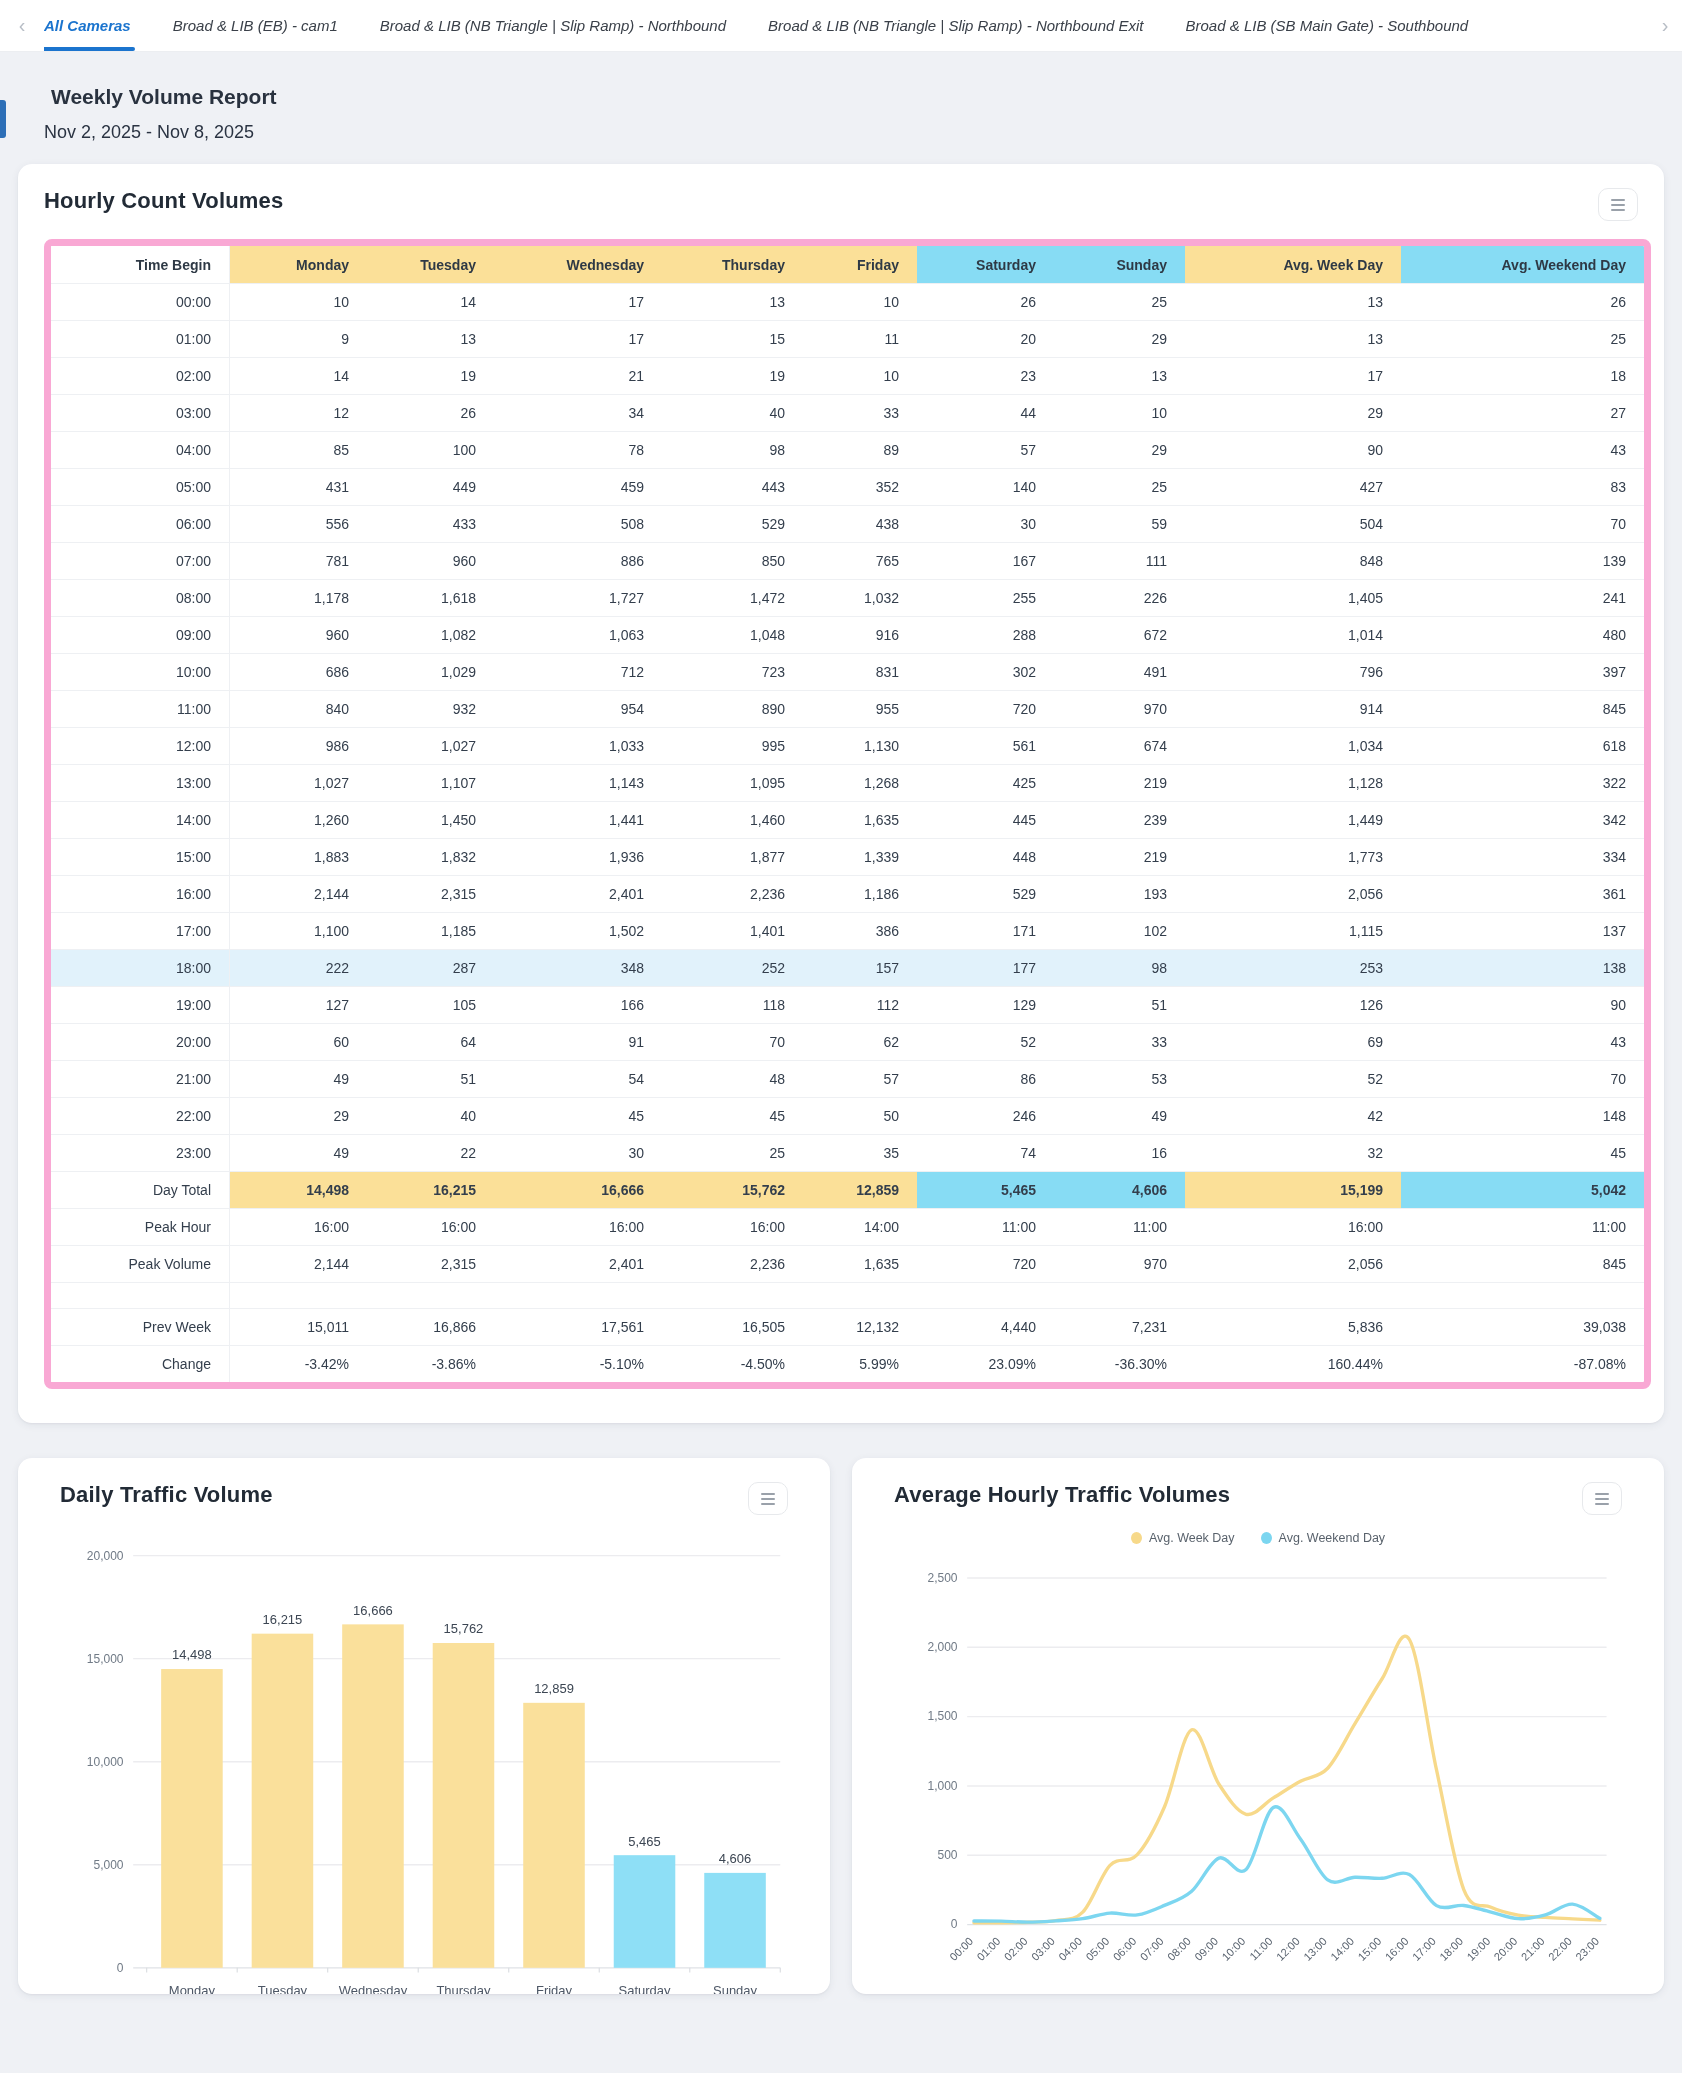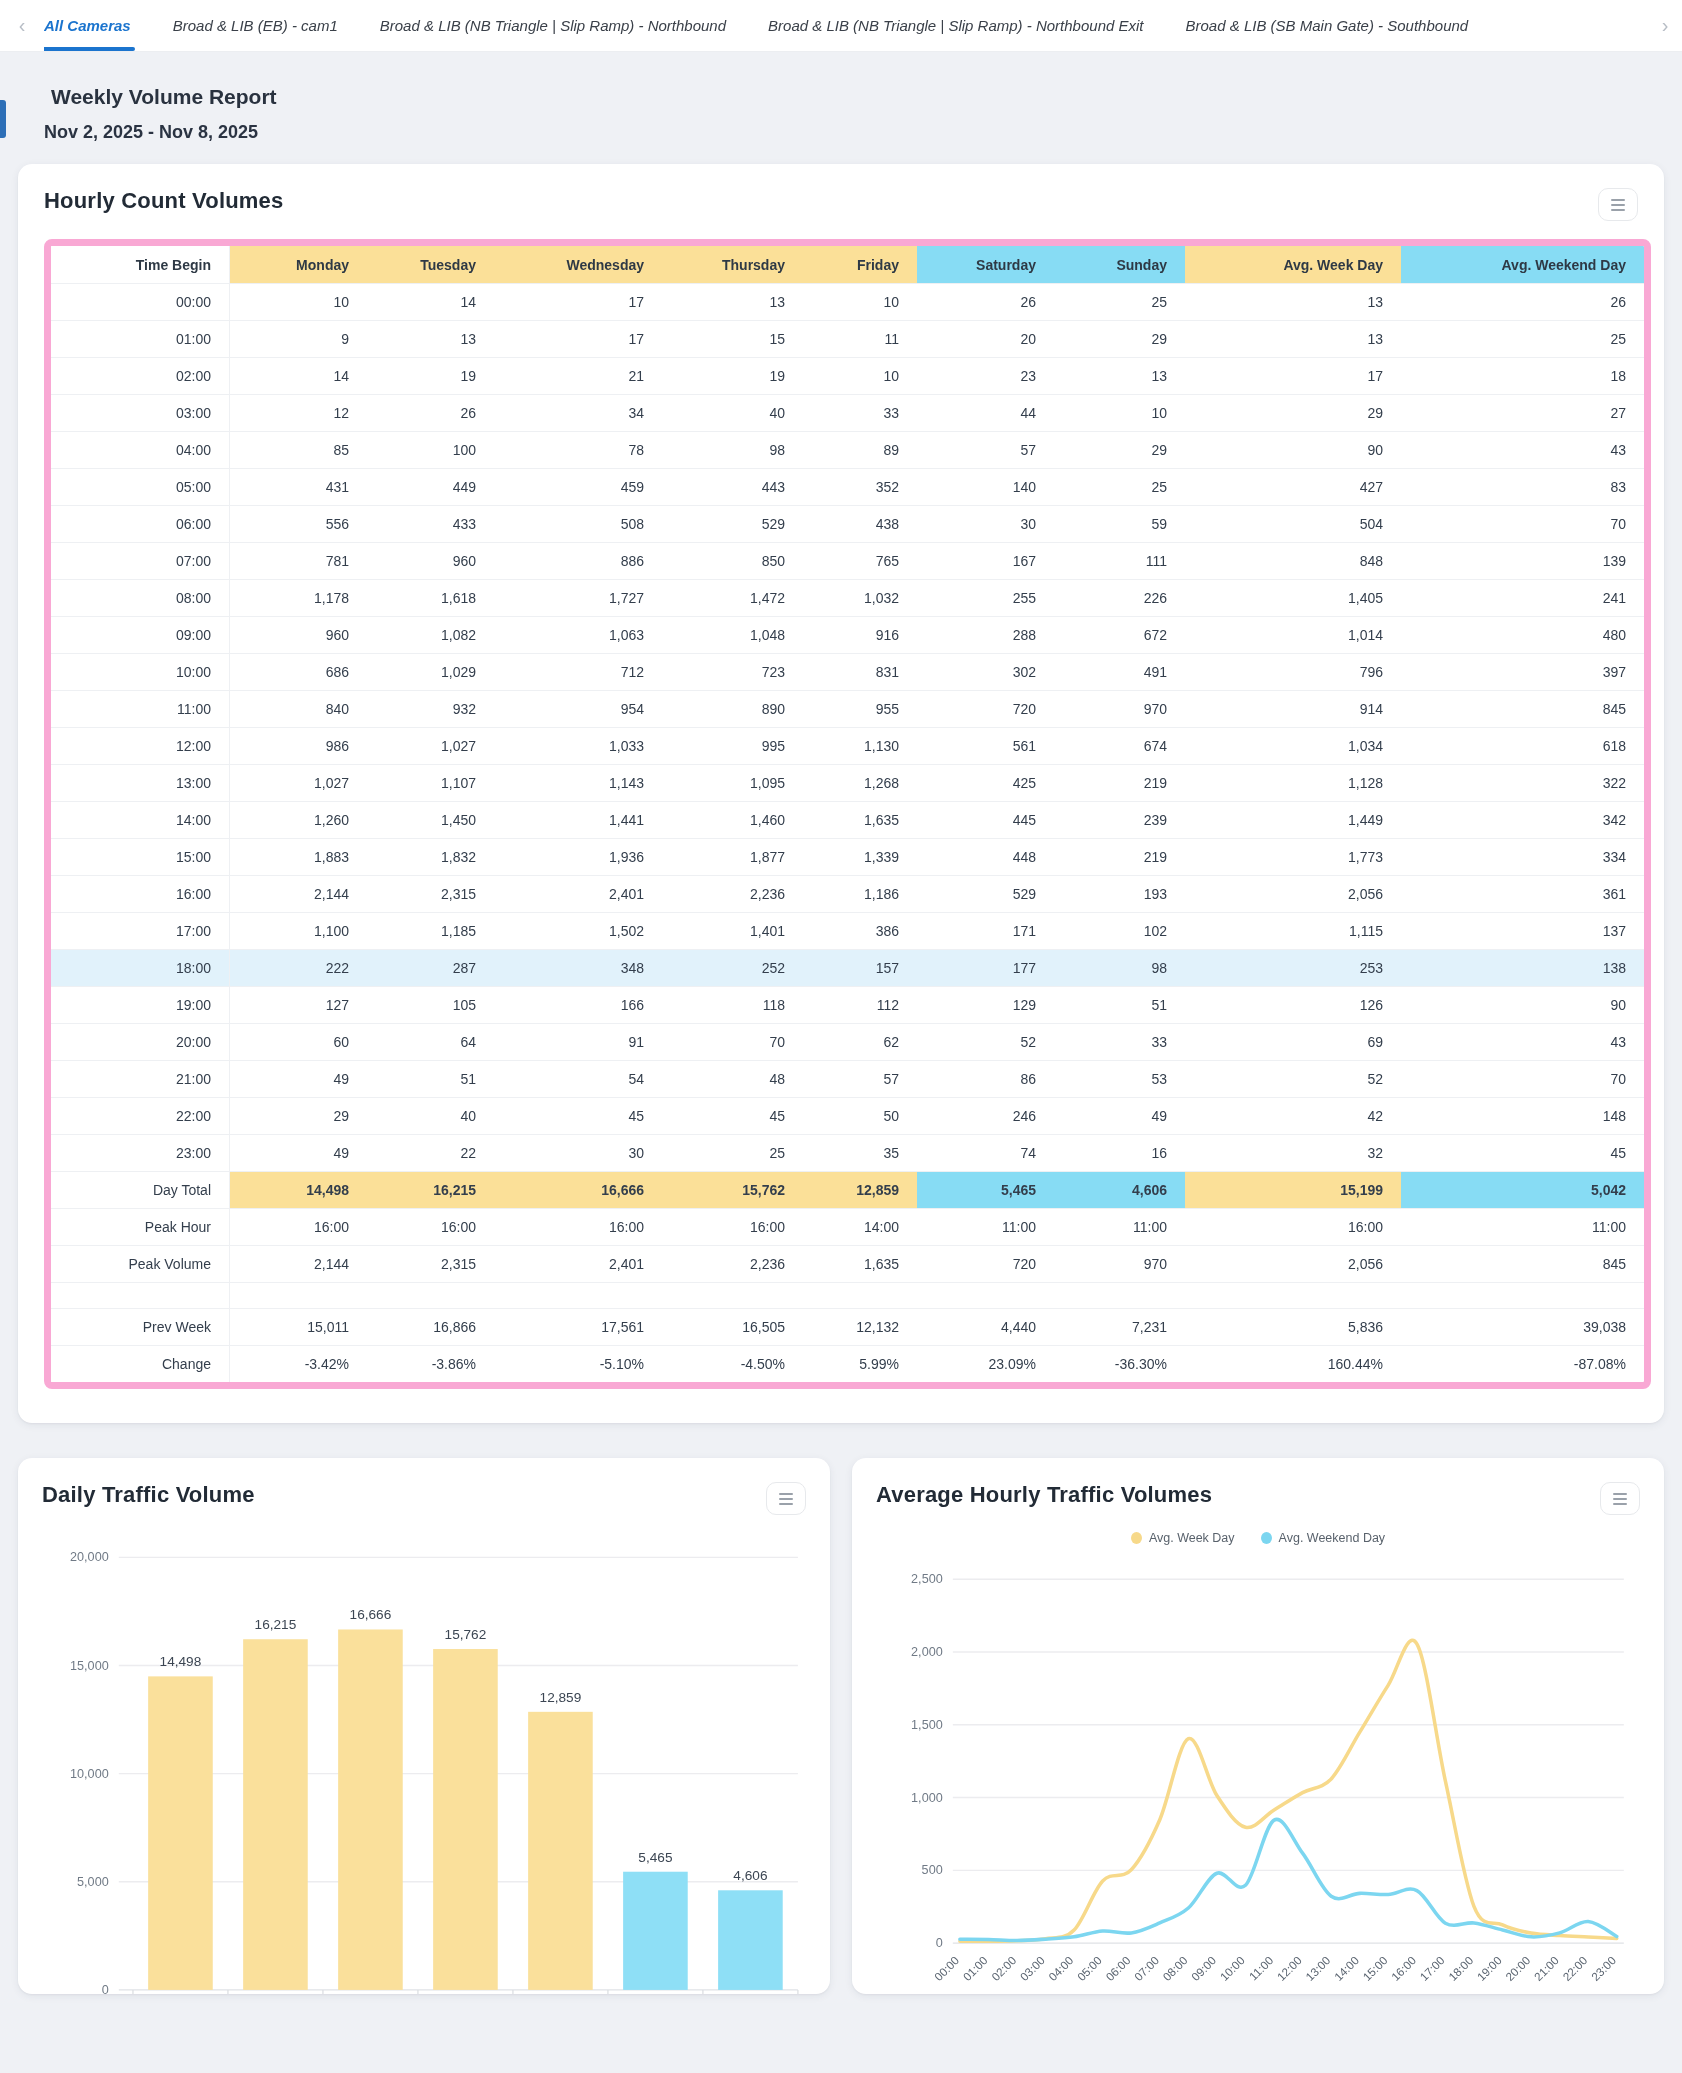--- a/index.html
+++ b/index.html
@@ -35,21 +35,21 @@
     content:""; position:absolute; left:-4px; right:-4px; bottom:0;
     height:4px; background:#1B74CE; border-radius:3px;
   }
   
   .accent-bar {
     position:absolute; left:0; top:100px; width:6px; height:38px;
     background:#2D6FB7; border-radius:0 3px 3px 0;
   }
   .page-header { padding:85px 0 0 44px; }
   .page-header h1 { font-size:21px; font-weight:700; color:#29323F;margin-left:7px; }
-  .page-header .date { margin-top:13px; font-size:18px; font-weight:700; color:#2A3342; }
+  .page-header .date { margin-top:13px; font-size:18px; font-weight:400; color:#2A3342; }
   
   .card {
     background:#fff; border-radius:14px;
     box-shadow:0 2px 8px rgba(35,48,68,0.07), 0 1px 2px rgba(35,48,68,0.05);
   }
   .table-card { margin:21px 18px 0 18px; padding:24px 26px 34px 26px; }
   .card-head { display:flex; align-items:flex-start; justify-content:space-between; }
   .card-head h2 { font-size:22px; font-weight:700; color:#222B36; letter-spacing:0.2px; }
   .menu-btn {
     width:40px; height:33px; background:#fff; border:1.5px solid #E7E9EC;
@@ -75,21 +75,21 @@
   thead th.c-weekday, thead th.c-avg-weekday { background:#FBE098; }
   thead th.c-weekend, thead th.c-avg-weekend { background:#87DCF4; }
   tr.hl td { background:#E1F2FB !important; }
   tr.sum-total td { font-weight:700; }
   tr.sum-total td.c-weekday, tr.sum-total td.c-avg-weekday { background:#FBE098; }
   tr.sum-total td.c-weekend, tr.sum-total td.c-avg-weekend { background:#87DCF4; }
   tr.sum-total td.c-time { font-weight:400; }
   tr.spacer td { height:26px; }
   
   .charts-row { display:flex; gap:22px; margin:35px 18px 0 18px; }
-  .chart-card { flex:1 1 0; height:536px; padding:24px 24px; overflow:hidden; }
+  .chart-card { flex:1 1 0; height:536px; padding:24px 42px; overflow:hidden; }
   .legend { display:flex; justify-content:center; align-items:center; gap:26px; margin-top:16px; }
   .legend-item { display:flex; align-items:center; gap:7px; cursor:pointer; }
   .legend-item .dot { width:11px; height:12px; border-radius:50%; }
   .legend-item span { font-size:12.5px; color:#59626C; }
   svg.chart { display:block; width:100%; margin-top:6px; }
   svg text { font-family:"Liberation Sans", sans-serif; }
 </style>
 </head>
 <body>
 

